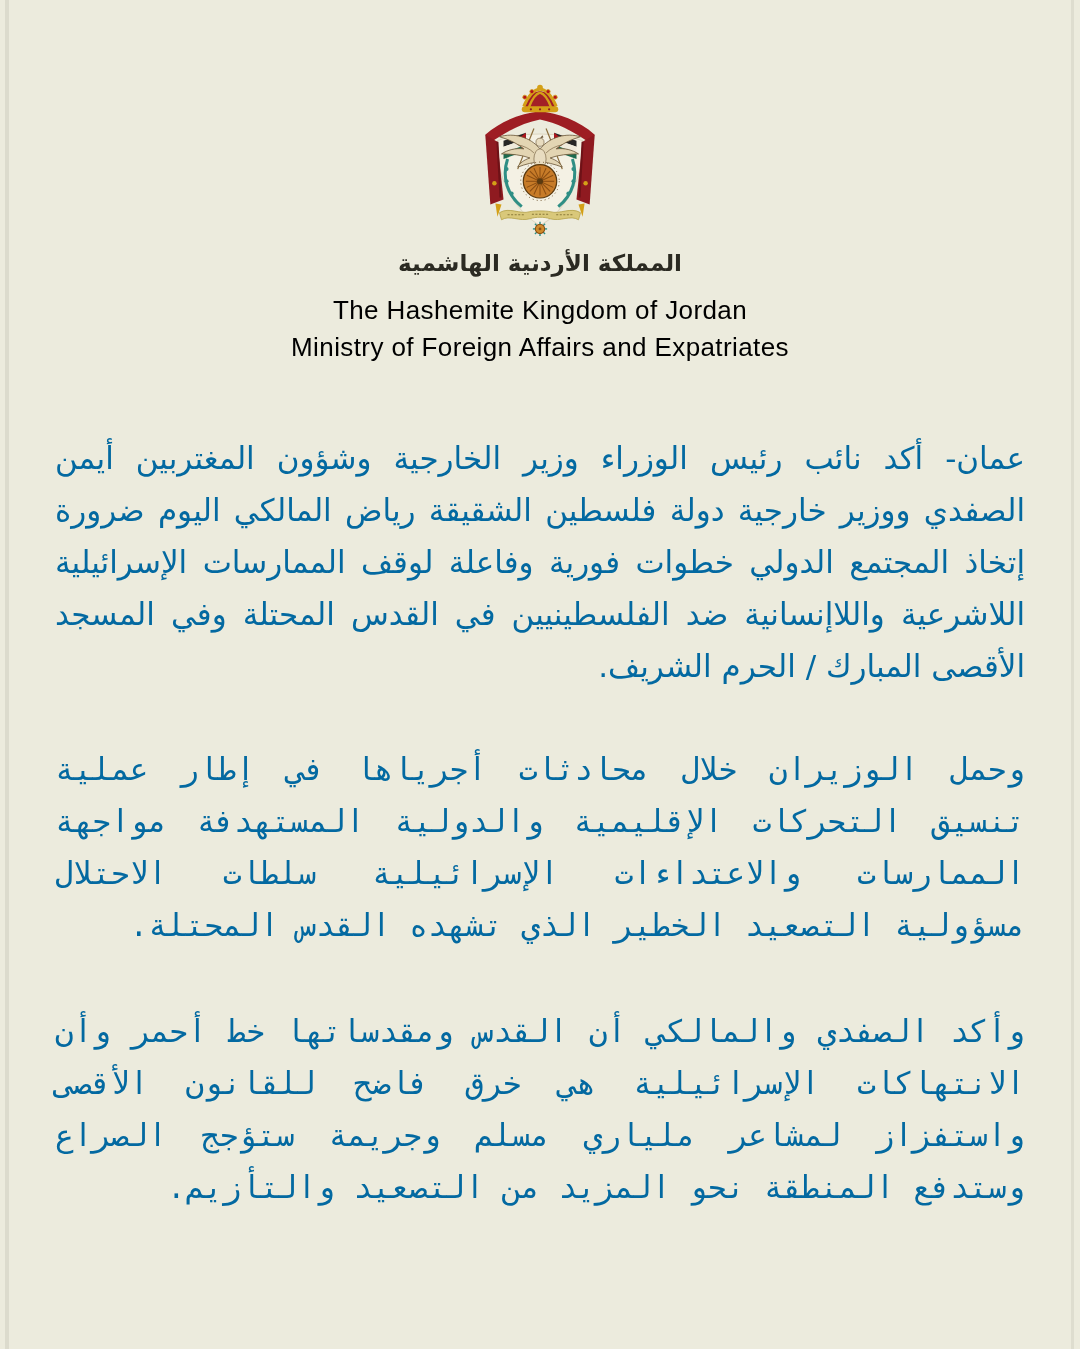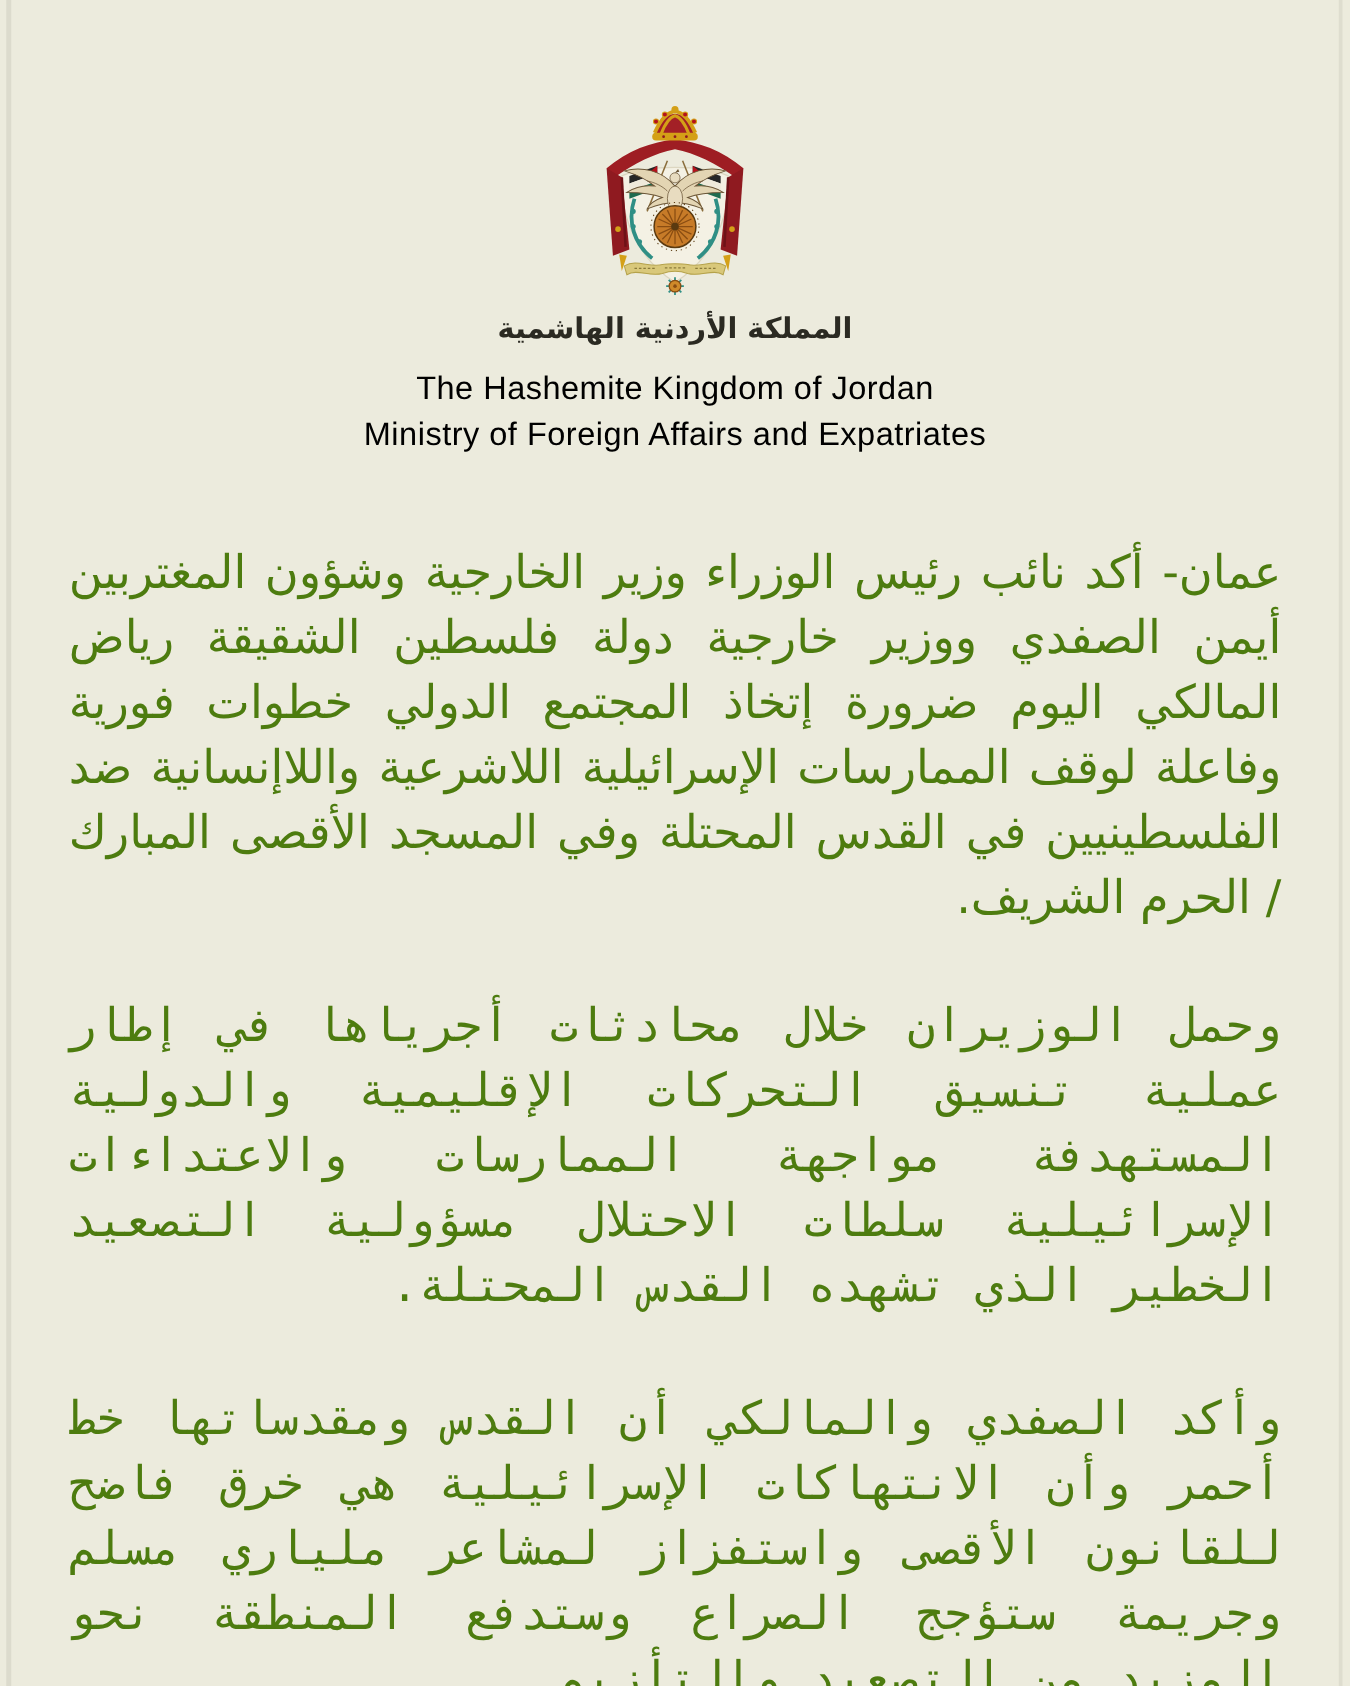--- a/index.html
+++ b/index.html
@@ -38,23 +38,23 @@
     line-height: 37px;
     color: #000000;
     letter-spacing: 0.4px;
     margin-top: 12px;
   }
   .doc-body { margin: 66px 55px 0 55px; }
   .ar-para {
     direction: rtl;
     text-align: justify;
     font-family: "DejaVu Sans", sans-serif;
-    font-size: 37px;
+    font-size: 31px;
     line-height: 52px;
-    color: #4d7c0f;
+    color: #0369a1;
     margin: 0;
   }
   .ar-para + .ar-para { margin-top: 54px; font-family: Liberation Mono, monospace; }
 </style>
 </head>
 <body>
 
 <div class="page">
   <div class="edge-line-left"></div>
   <div class="edge-line-right"></div>

